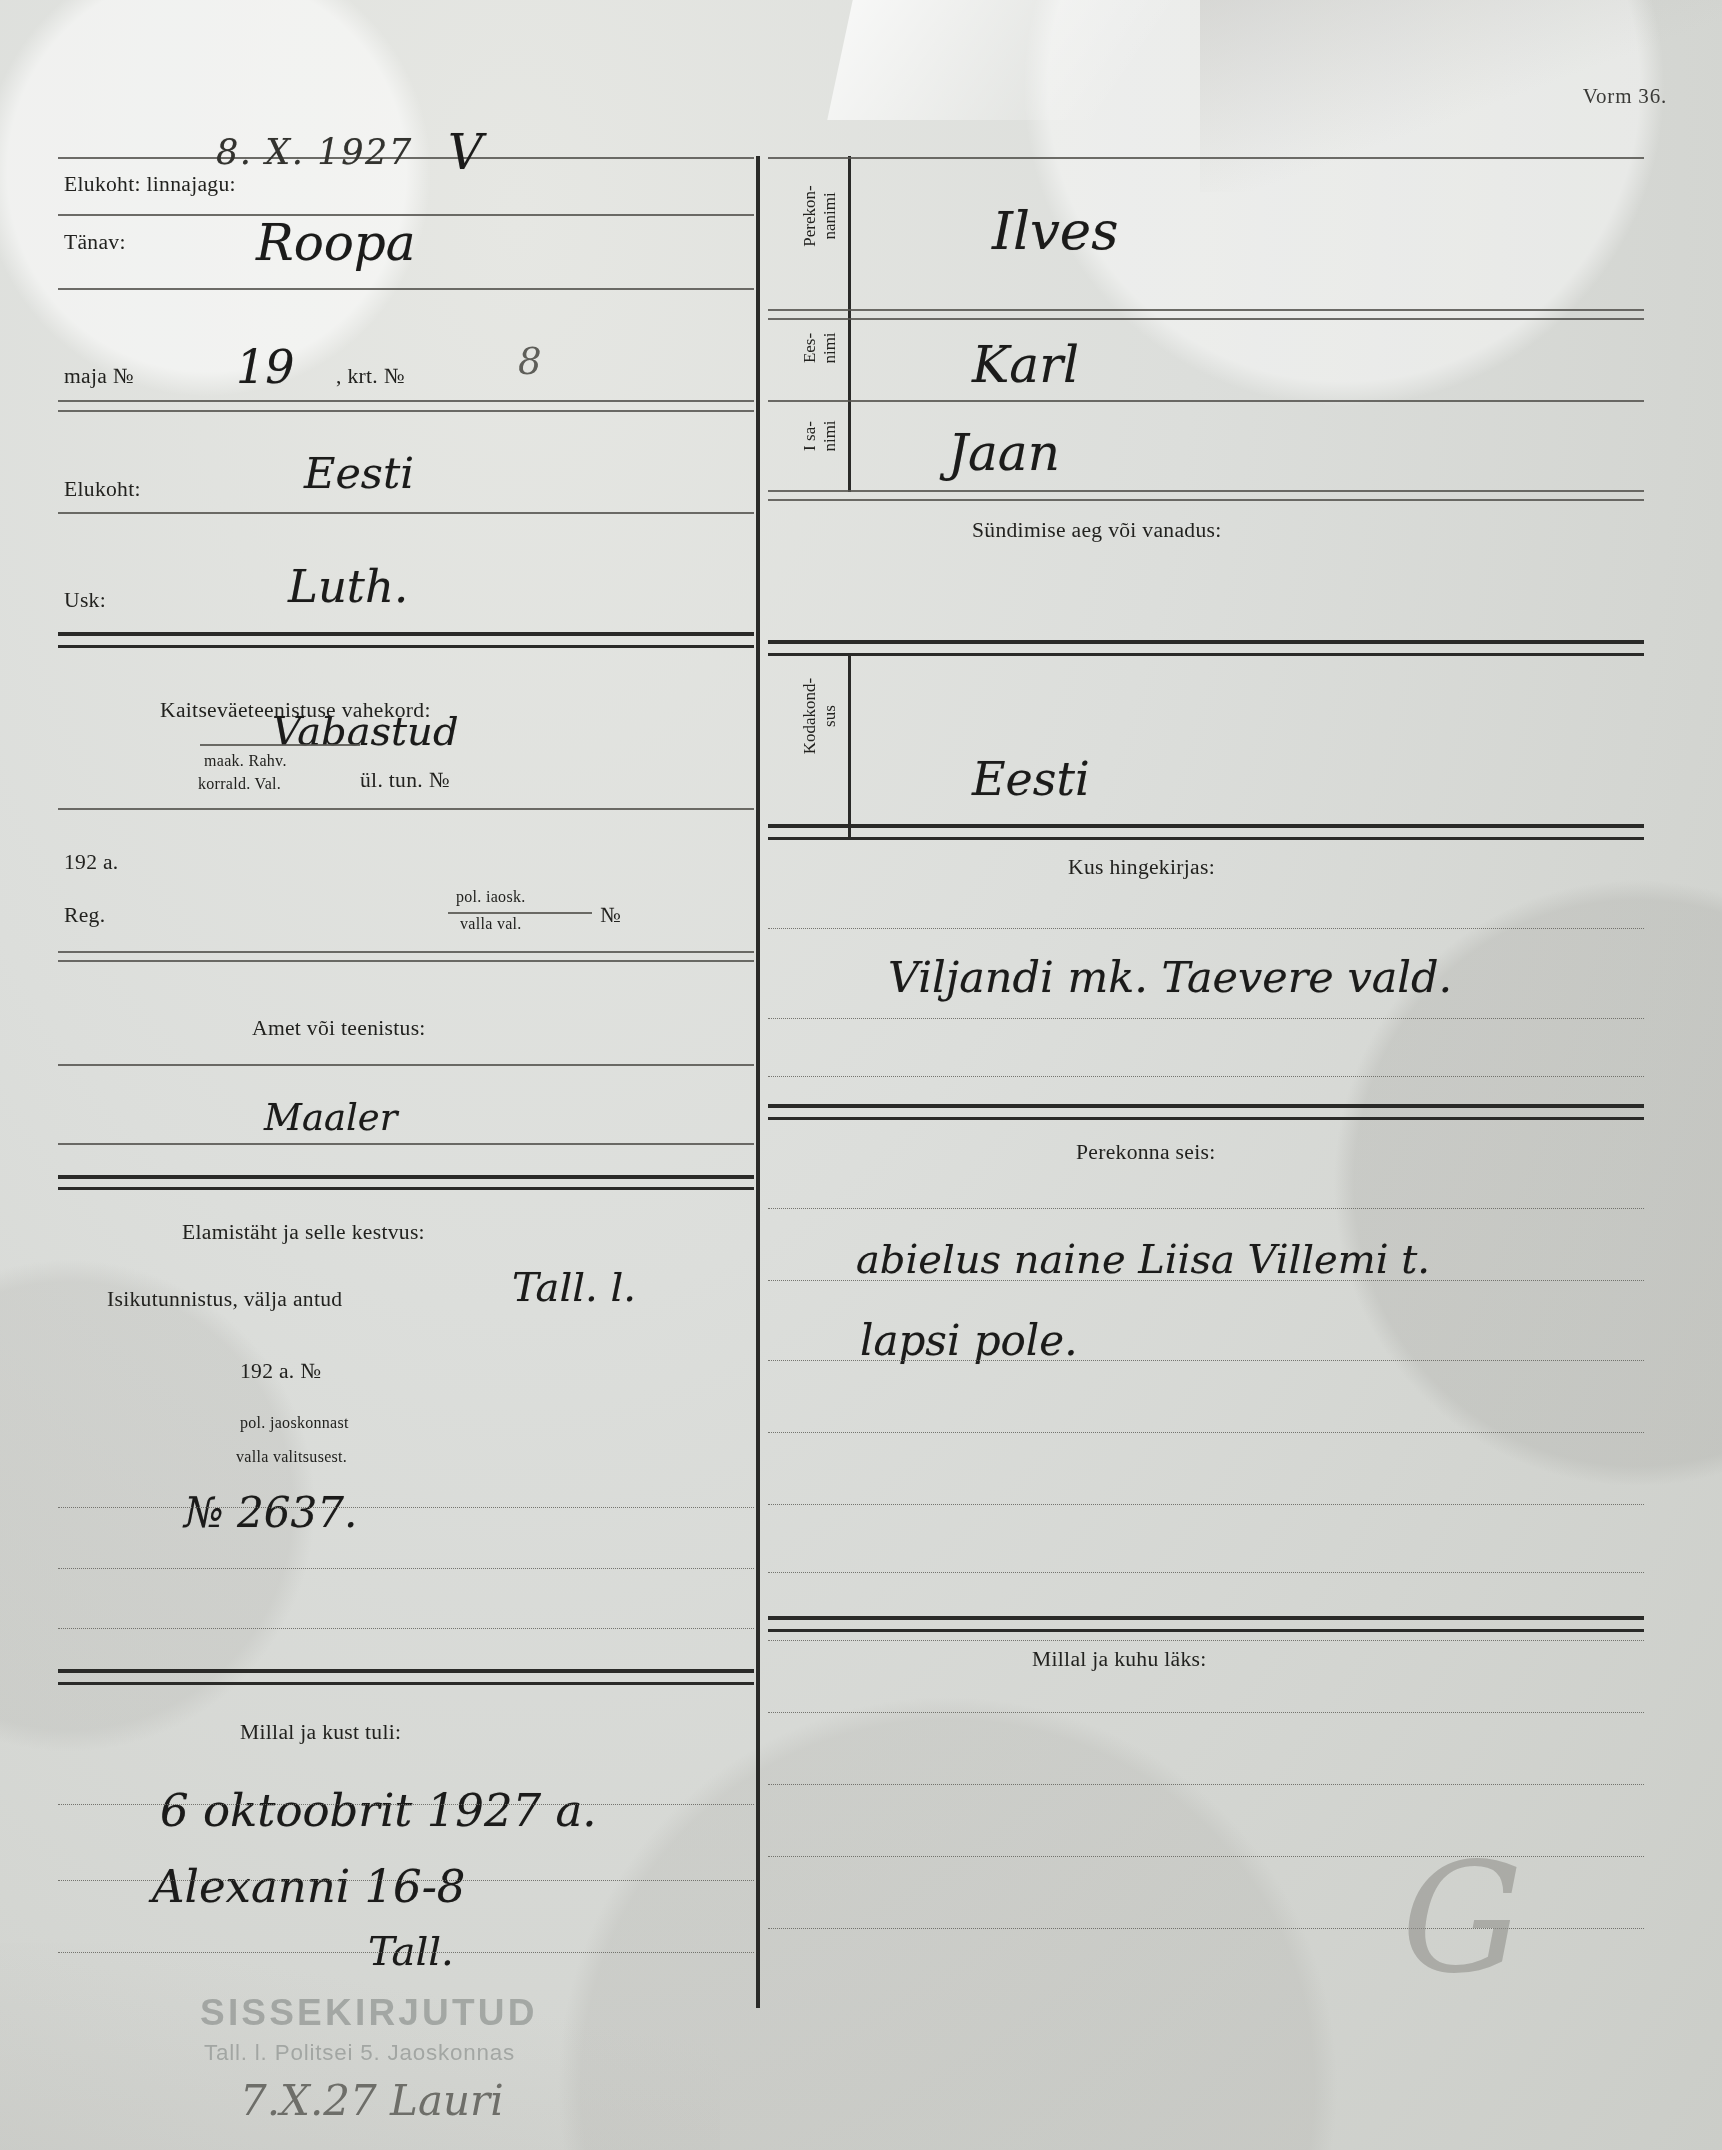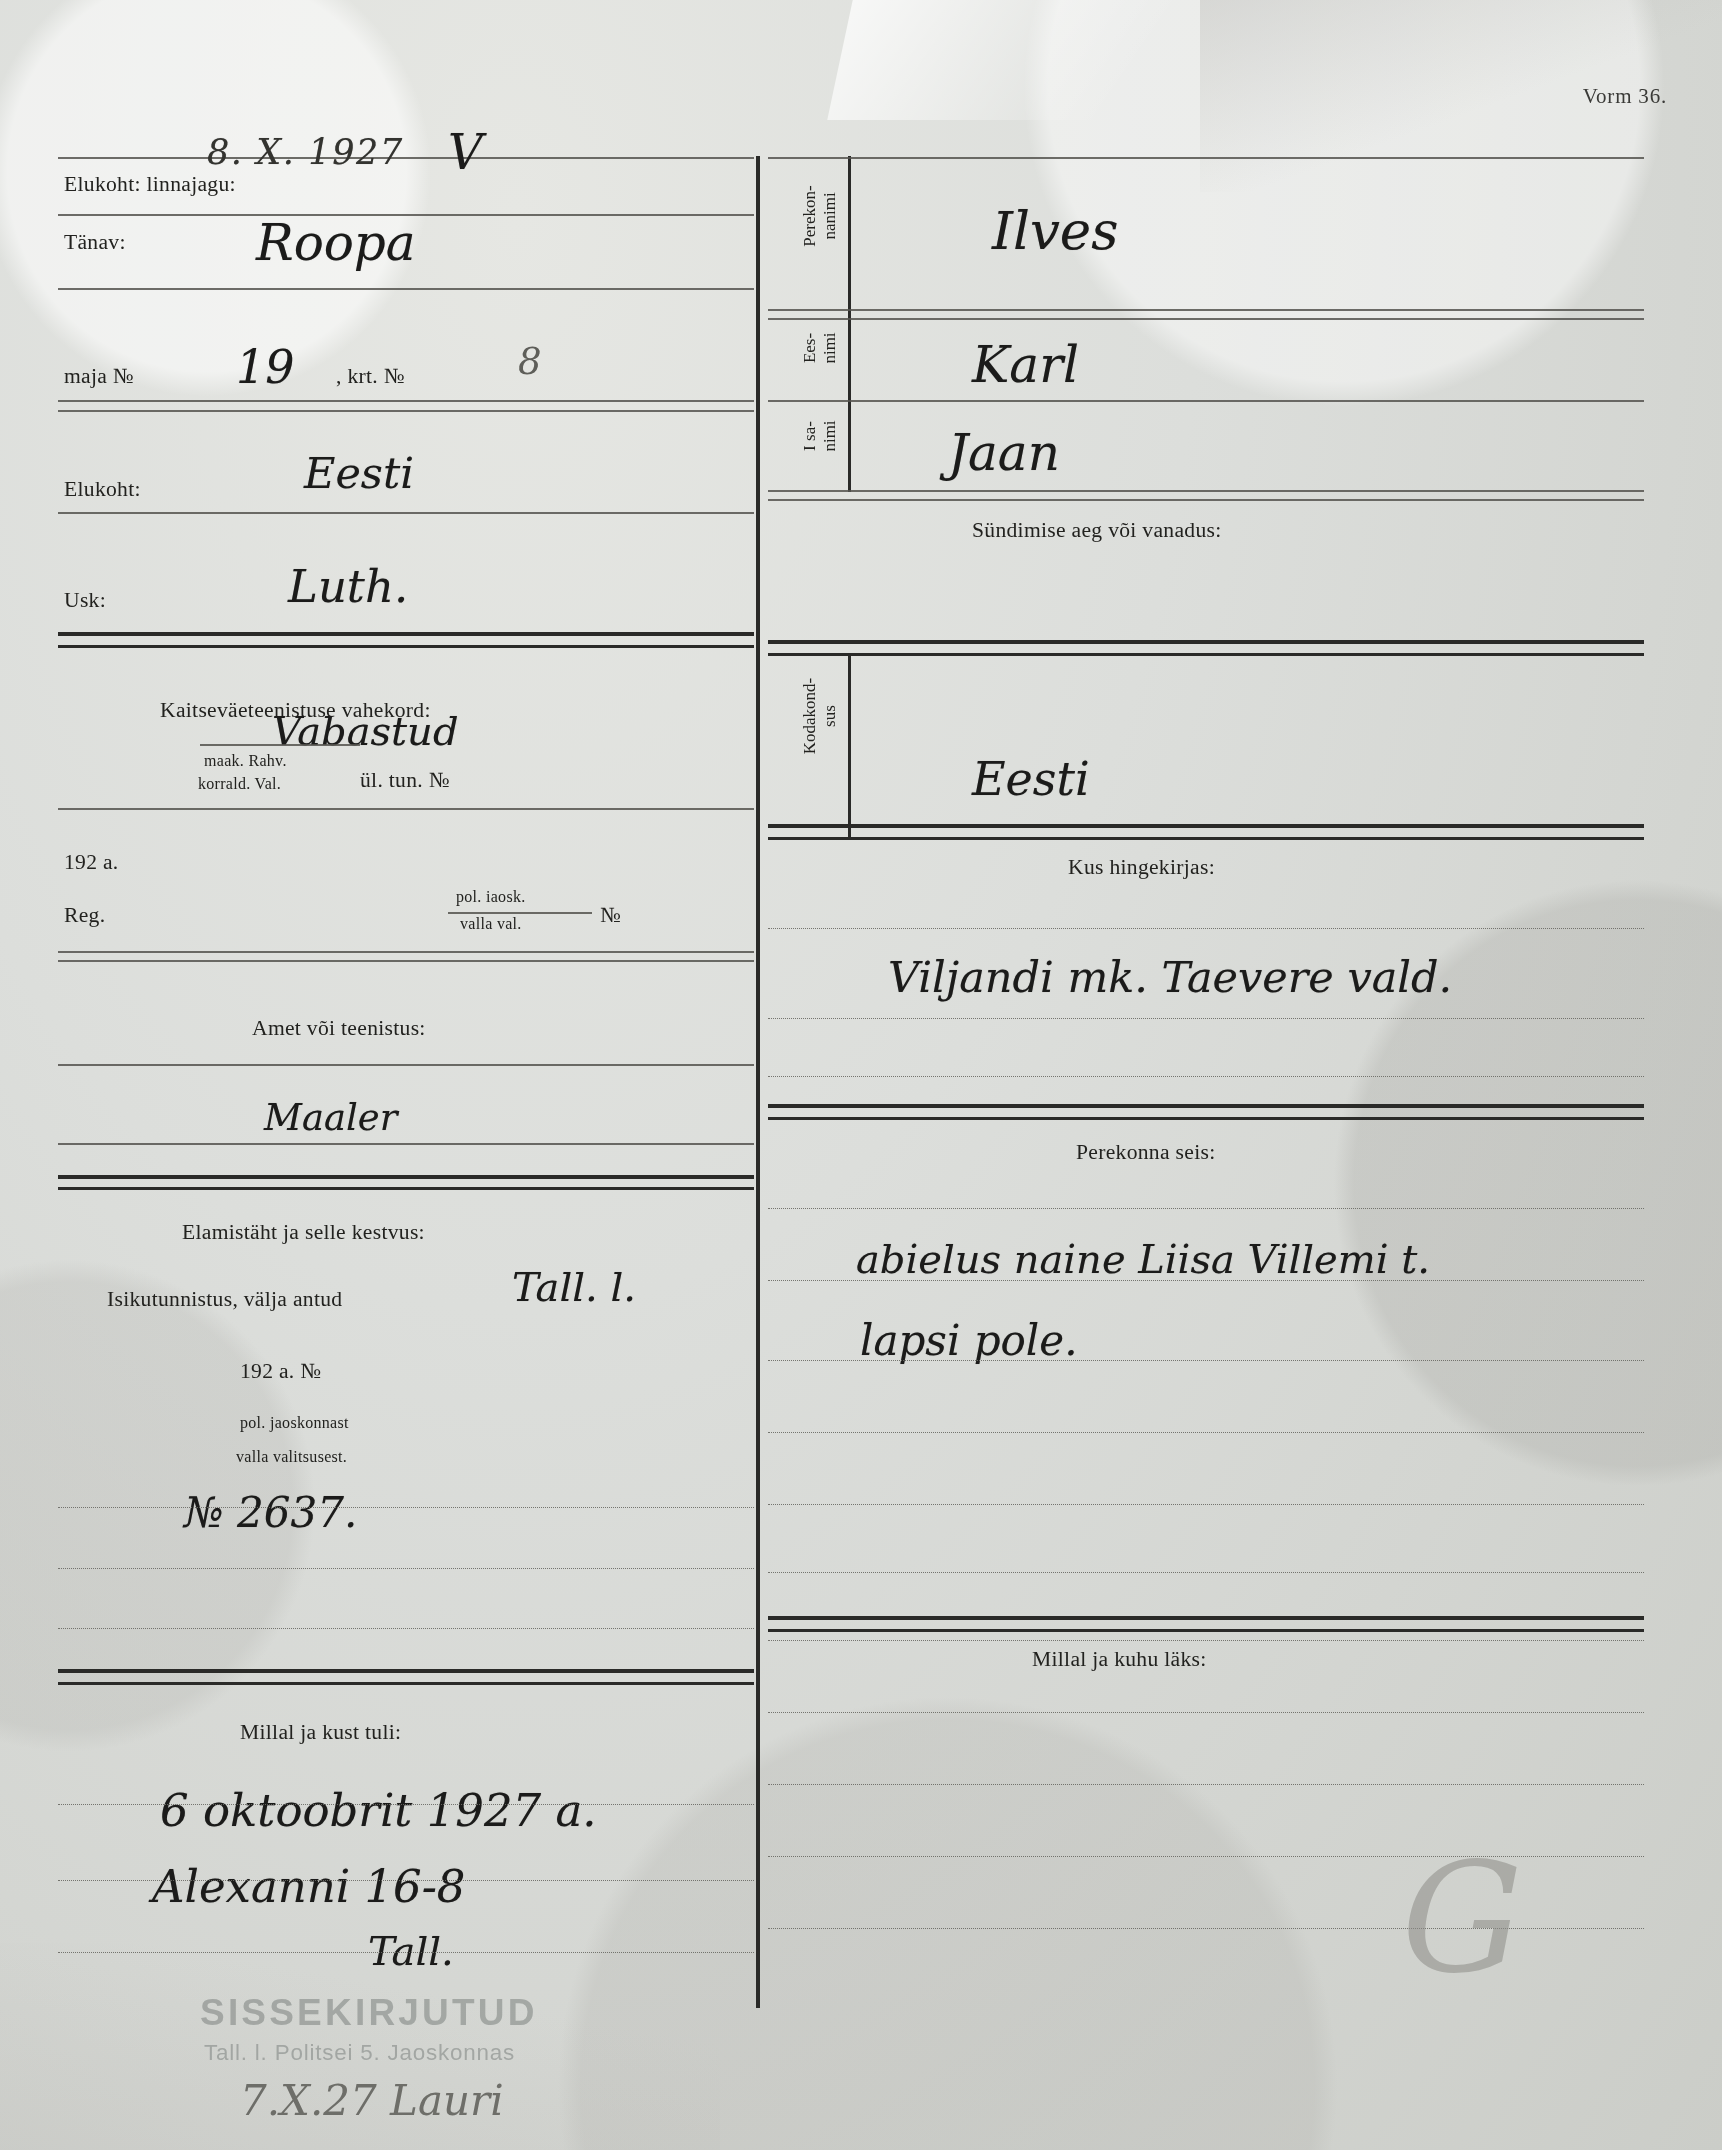--- a/index.html
+++ b/index.html
@@ -97,21 +97,21 @@
 
   <div class="formno">Vorm 36.</div>
 
   <div class="vline" style="left:756px;top:156px;height:1852px;"></div>
 
   <div class="vline" style="left:848px;top:156px;height:336px;width:3.2px;"></div>
   <div class="vline" style="left:848px;top:654px;height:184px;width:3.2px;"></div>
 
   <div class="thin" style="left:58px;top:157px;width:696px;"></div>
   <div class="lbl" style="left:64px;top:172px;">Elukoht:  linnajagu:</div>
-  <div class="hw ink" style="left:207px;top:132px;font-size:35px;letter-spacing:1.6px;color:#33332f;">8. X. 1927</div>
+  <div class="hw ink" style="left:216px;top:132px;font-size:35px;letter-spacing:1.6px;color:#33332f;">8. X. 1927</div>
   <div class="hw ink" style="left:448px;top:124px;font-size:48px;">V</div>
 
   <div class="thin" style="left:58px;top:214px;width:696px;"></div>
   <div class="lbl" style="left:64px;top:230px;">Tänav:</div>
   <div class="hw ink" style="left:256px;top:214px;font-size:50px;">Roopa</div>
 
   <div class="thin" style="left:58px;top:288px;width:696px;"></div>
 
   <div class="lbl" style="left:64px;top:364px;">maja №</div>
   <div class="hw ink" style="left:236px;top:340px;font-size:46px;">19</div>

